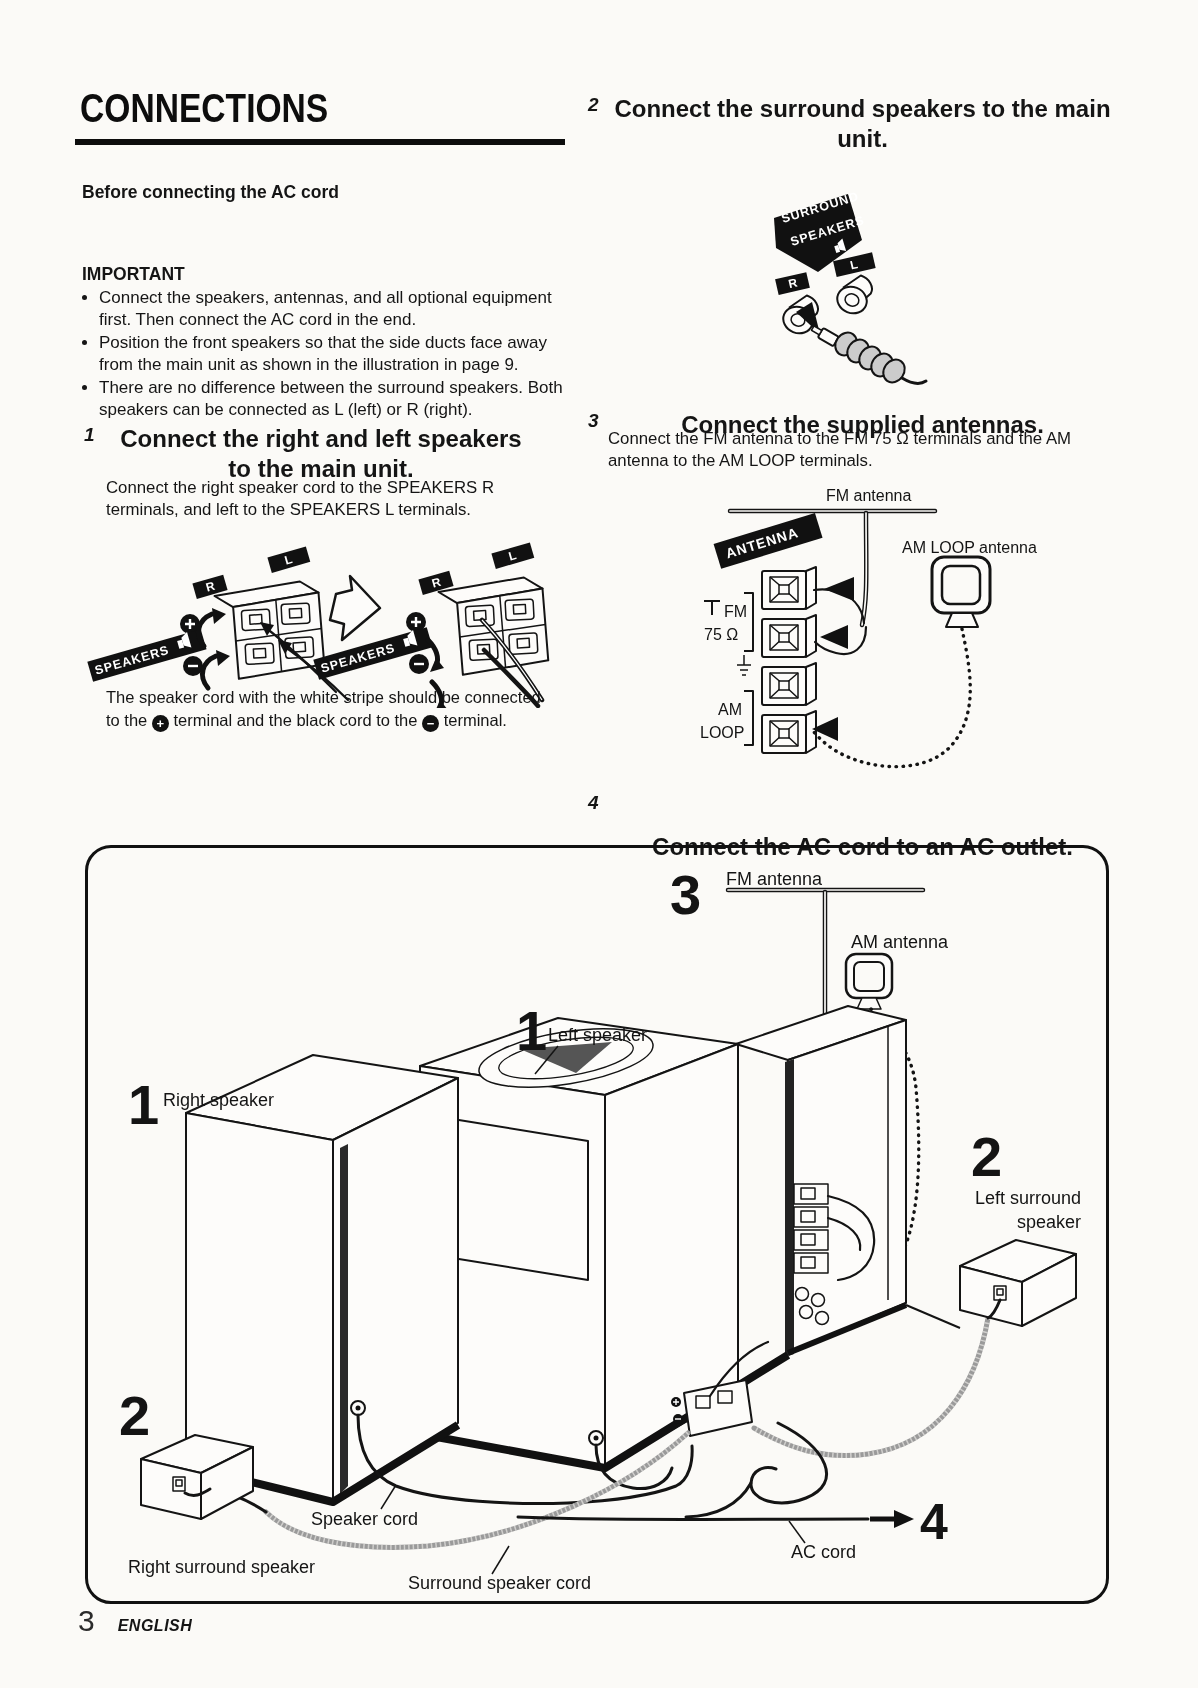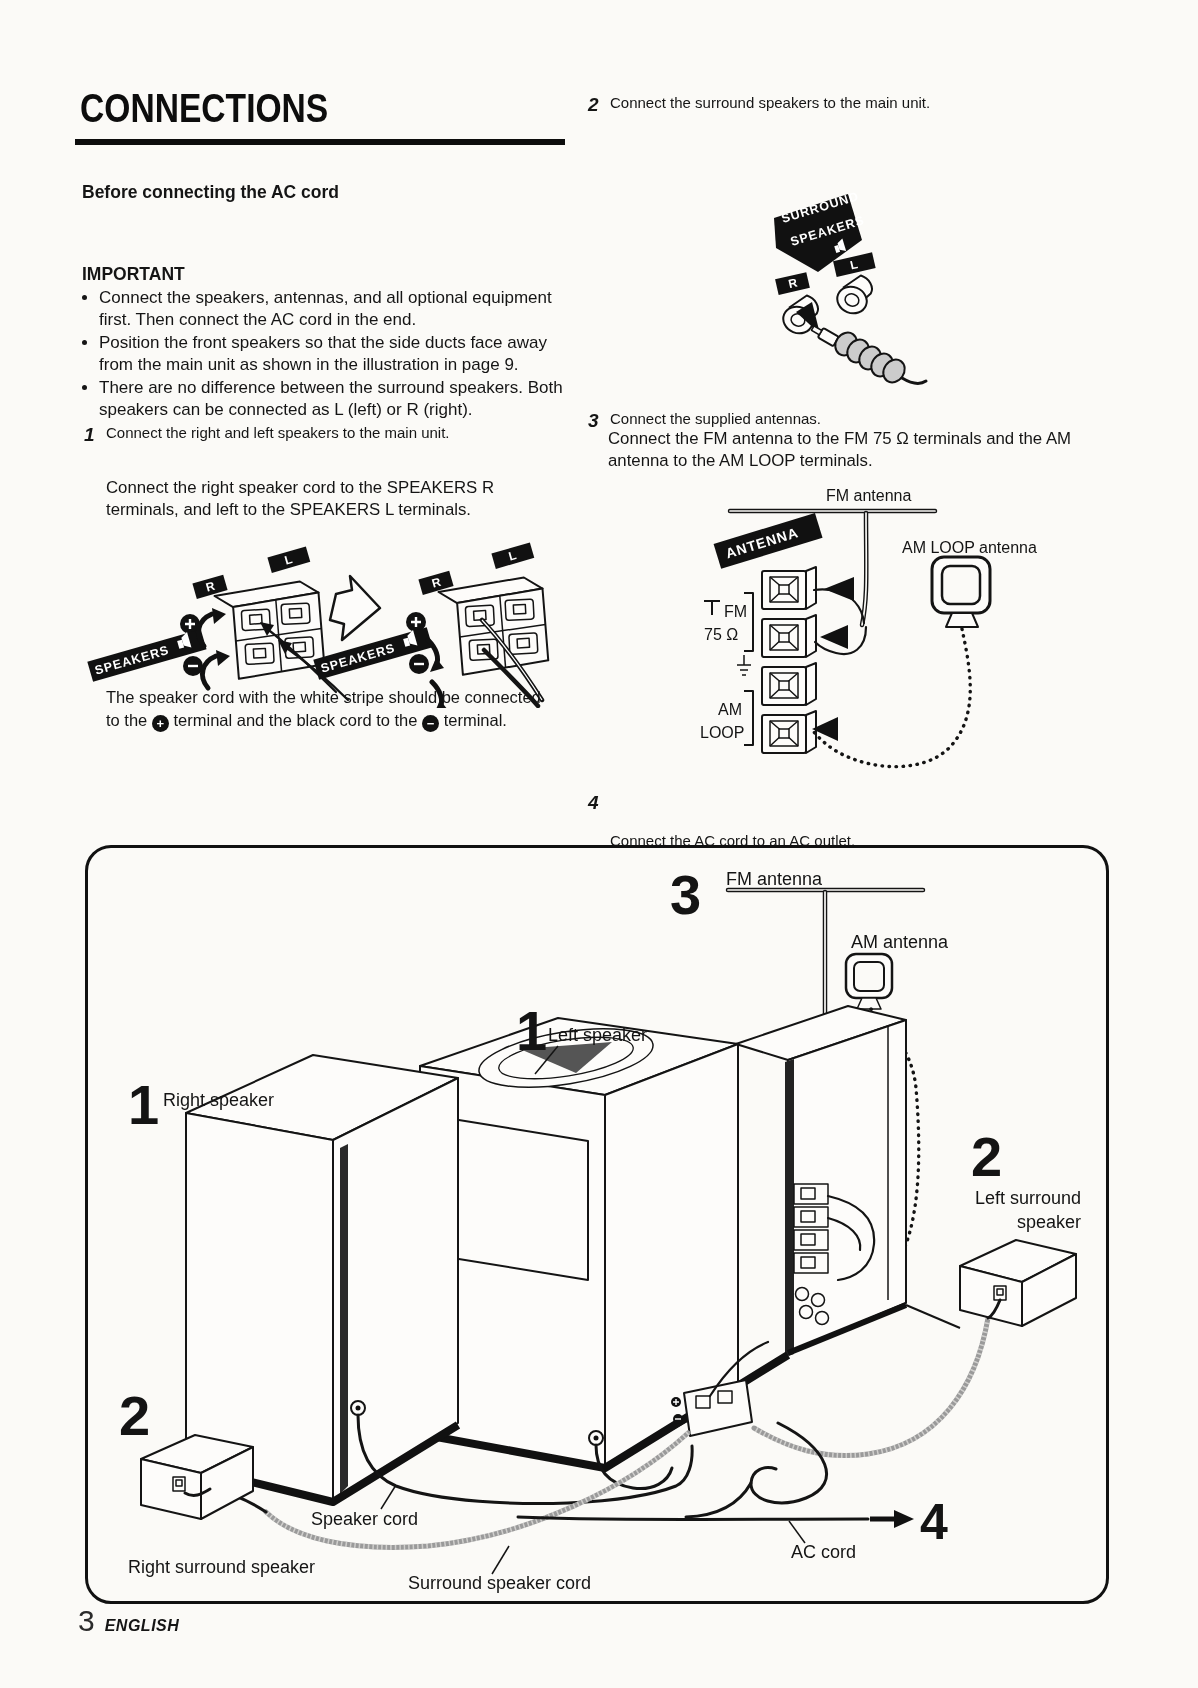--- a/index.html
+++ b/index.html
@@ -13,35 +13,35 @@
     font-size:40px;font-weight:bold;letter-spacing:0px;
     transform:scaleX(.84);transform-origin:left top;white-space:nowrap;color:#0d0d0d;
   }
   .title-bar{background:#0d0d0d;height:6px;}
   .h-small{font-size:17.5px;font-weight:bold;}
   .body-txt{font-size:17px;line-height:1.32;}
   .bullets{margin:0;padding:0 0 0 17px;font-size:17px;line-height:1.3;}
   .bullets li{margin:0 0 1px 0;}
   .step{display:flex;align-items:flex-start;}
   .step-num{font-size:19px;font-weight:bold;font-style:italic;width:22px;flex:0 0 22px;}
-  .step-head{font-size:15px;font-weight:normal;line-height:1.25;}
+  .step-head{font-size:24px;font-weight:bold;line-height:1.25;text-align:center;}
   .step-body{font-size:16.8px;line-height:1.32;}
   .just{text-align:justify;}
   .note-txt{font-size:16.5px;line-height:1.4;}
   .sym{
     display:inline-block;width:17px;height:17px;border-radius:50%;
     background:#111;color:#fff;text-align:center;line-height:17px;
     font-size:13px;font-weight:bold;vertical-align:-2px;
   }
   .overview-frame{
     border:3.5px solid #111;border-radius:26px;background:transparent;
   }
   .footer{display:flex;align-items:baseline;gap:10px;}
   .footer-num{font-size:30px;font-weight:400;color:#2b2b2b;}
-  .footer-lang{font-size:16px;font-weight:bold;font-style:italic;letter-spacing:.5px;}
+  .footer-lang{font-size:16px;font-weight:bold;font-style:italic;letter-spacing:.5px;margin-left:13px;}
   svg{font-family:"Liberation Sans",sans-serif;}
   svg text{fill:#141414;}
   .oln{fill:#fdfcfa;stroke:#141414;stroke-width:2;stroke-linejoin:round;}
   .oln15{fill:#fdfcfa;stroke:#141414;stroke-width:1.5;stroke-linejoin:round;}
   .ln{fill:none;stroke:#141414;stroke-width:2;stroke-linejoin:round;}
   .ln15{fill:none;stroke:#141414;stroke-width:1.5;}
   .cord{fill:none;stroke:#141414;stroke-width:3;stroke-linecap:round;}
   .cord45{fill:none;stroke:#141414;stroke-width:4.5;stroke-linecap:round;}
   .cordthin{fill:none;stroke:#141414;stroke-width:2.2;stroke-linecap:round;}
   .lever{fill:none;stroke:#111;stroke-width:5;stroke-linecap:round;}

